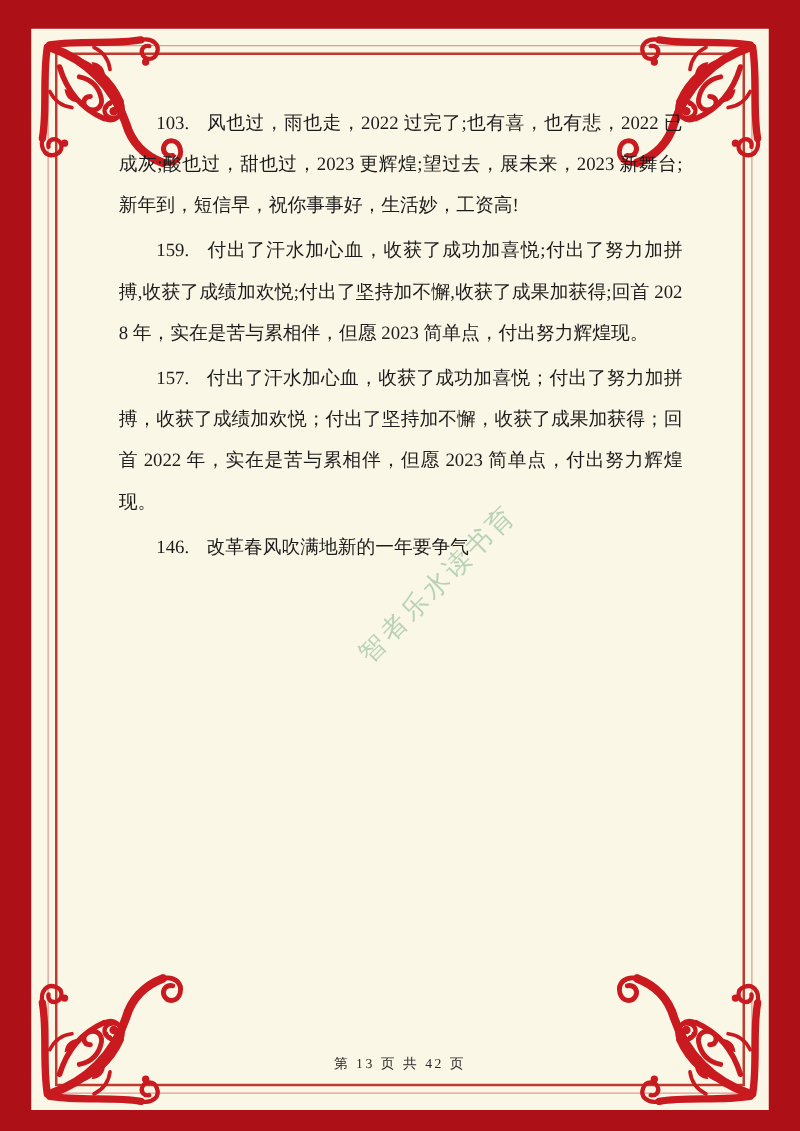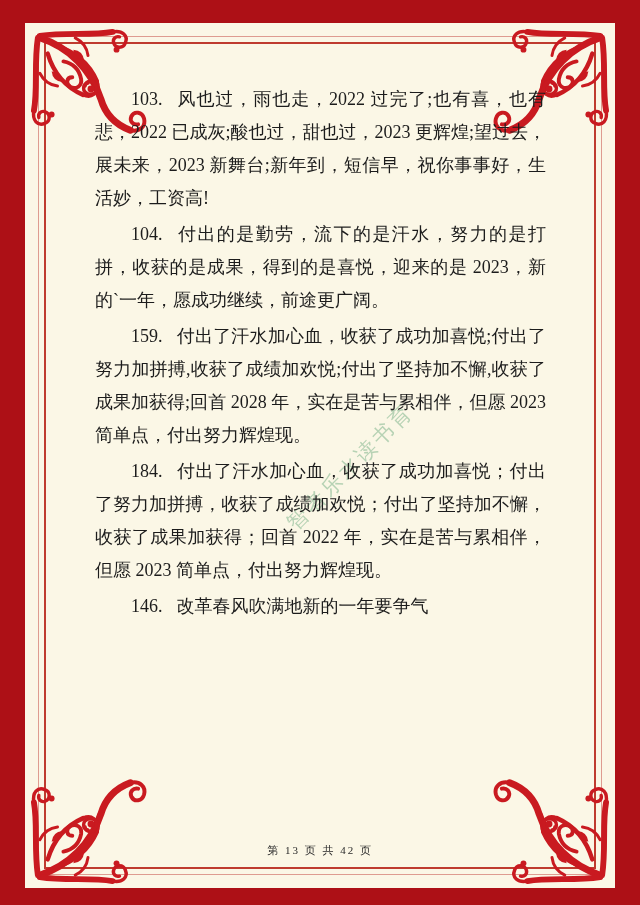--- a/index.html
+++ b/index.html
@@ -34,21 +34,21 @@
     width: 118px; height: 118px;
   }
   .corner.tl { left: 5px;  top: 5px; }
   .corner.tr { right: 5px; top: 5px;    transform: scaleX(-1); }
   .corner.bl { left: 5px;  bottom: 3px; transform: scaleY(-1); }
   .corner.br { right: 5px; bottom: 3px; transform: scale(-1,-1); }
   .content {
     position: absolute;
     left: 70px; right: 69px; top: 60px;
     color: #1c1c1c;
-    font-size: 18px;
+    font-size: 15px;
     line-height: 33px;
     text-align: justify;
   }
   .para {
     text-indent: 2em;
     margin-bottom: 3px;
     word-break: break-all;
   }
   .para .num { padding-right: 14px; }
   .watermark {
@@ -180,22 +180,21 @@
         <circle cx="88" cy="22" r="3"></circle>
         <circle cx="22" cy="88" r="3"></circle>
         <circle cx="62" cy="62" r="3.5"></circle>
       </g>
     </svg>
 
     <div class="watermark">智者乐水读书育</div>
 
     <div class="content">
       <p class="para"><span class="num">103.</span><span>风也过，雨也走，2022 过完了;也有喜，也有悲，2022 已成灰;酸也过，甜也过，2023 更辉煌;望过去，展未来，2023 新舞台;新年到，短信早，祝你事事好，生活妙，工资高!</span></p>
-      <p class="para"><span class="num">104.</span><span>付出的是勤劳，流下的是汗水，努力的是打拼，收获的是成果，得到的是喜悦，迎来的是 2023，新的`一年，愿成功继续，前途更广阔。</span></p>
       <p class="para"><span class="num">159.</span><span>付出了汗水加心血，收获了成功加喜悦;付出了努力加拼搏,收获了成绩加欢悦;付出了坚持加不懈,收获了成果加获得;回首 2028 年，实在是苦与累相伴，但愿 2023 简单点，付出努力辉煌现。</span></p>
-      <p class="para"><span class="num">184.</span><span>付出了汗水加心血，收获了成功加喜悦；付出了努力加拼搏，收获了成绩加欢悦；付出了坚持加不懈，收获了成果加获得；回首 2022 年，实在是苦与累相伴，但愿 2023 简单点，付出努力辉煌现。</span></p>
+      <p class="para"><span class="num">157.</span><span>付出了汗水加心血，收获了成功加喜悦；付出了努力加拼搏，收获了成绩加欢悦；付出了坚持加不懈，收获了成果加获得；回首 2022 年，实在是苦与累相伴，但愿 2023 简单点，付出努力辉煌现。</span></p>
       <p class="para"><span class="num">146.</span><span>改革春风吹满地新的一年要争气</span></p>
     </div>
 
     <div class="footer">第 13 页 共 42 页</div>
 
   </div>
 </div>
 
 </body></html>

